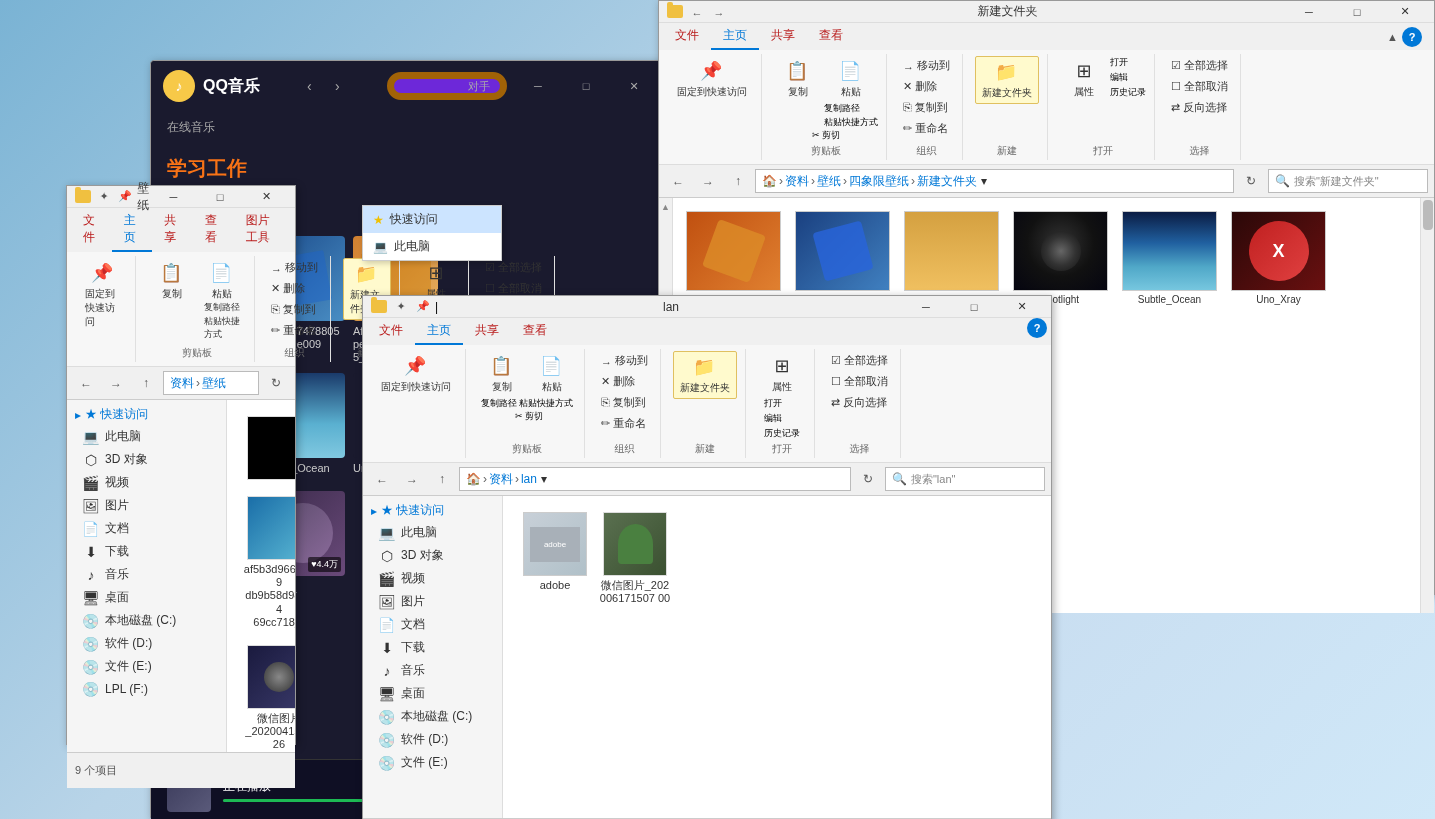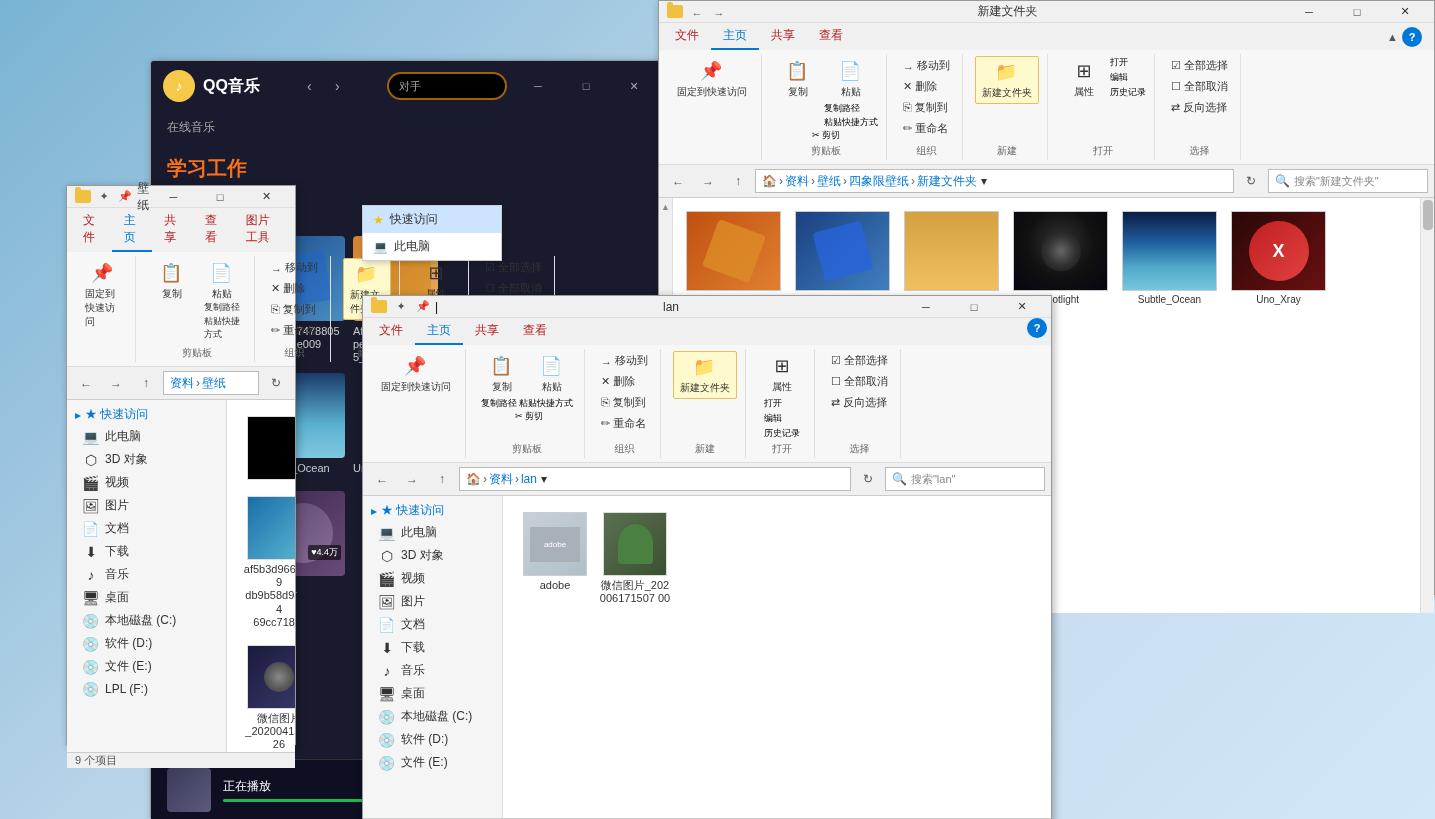--- a/index.html
+++ b/index.html
@@ -250,21 +250,21 @@
       font-size: 11px;
       color: #333;
       text-align: center;
       margin-top: 3px;
       word-break: break-all;
       line-height: 1.2;
     }
 
     
     .status-bar {
-      height: 16px;
+      height: 36px;
       background: #f0f0f0;
       border-top: 1px solid #ccc;
       display: flex;
       align-items: center;
       padding: 0 8px;
       font-size: 11px;
       color: #555;
       justify-content: space-between;
     }
 
@@ -304,28 +304,29 @@
     .qq-music-title {
       color: white;
       font-size: 16px;
       font-weight: bold;
     }
 
     .qq-music-search {
       margin-left: auto;
       width: 120px;
       height: 28px;
-      background: #000000;
-      border: 2px solid #a16207;
+      background: #6d28d9;
+      border: 7px solid #a16207;
       border-radius: 14px;
       display: flex;
       align-items: center;
       padding: 0 10px;
       color: #aaa;
       font-size: 12px;
+      justify-content: flex-end;
     }
 
     .qq-music-nav {
       display: flex;
       align-items: center;
       padding: 0 16px;
       background: #1a1a2e;
       gap: 8px;
       color: #aaa;
       font-size: 12px;
@@ -719,21 +720,21 @@
 
         <div style="width:85px; position:relative; cursor:pointer;">
           <div style="width:85px;height:85px;background:linear-gradient(135deg,#2a3a5a,#4a6a9a);border-radius:4px;"></div>
           <div style="position:absolute;bottom:4px;right:4px;background:rgba(0,0,0,0.6);color:white;font-size:9px;padding:1px 3px;border-radius:2px;">♥4.9万</div>
         </div>
 
         <div style="width:85px; position:relative; cursor:pointer;">
           <div style="width:85px;height:85px;background:linear-gradient(135deg,#3a2a4a,#6a4a7a);border-radius:4px;overflow:hidden;display:flex;align-items:center;justify-content:center;">
             <div style="width:60px;height:60px;border-radius:50%;background:linear-gradient(135deg,#5a4a6a,#8a6a9a);"></div>
           </div>
-          <div style="position:absolute;bottom:16px;right:4px;background:rgba(0,0,0,0.6);color:white;font-size:9px;padding:1px 3px;border-radius:2px;">♥4.4万</div>
+          <div style="position:absolute;bottom:4px;right:4px;background:rgba(0,0,0,0.6);color:white;font-size:9px;padding:1px 3px;border-radius:2px;">♥4.4万</div>
         </div>
       </div>
 
       <div style="margin-top:8px; color:#ccc; font-size:11px;">
         <div>守护钢琴曲 | 原能永远陪伴<br>你左右</div>
         <div style="color:#888; margin-top:2px;">点儿叮(7.2满月)</div>
       </div>
     </div>
   </div>
 

